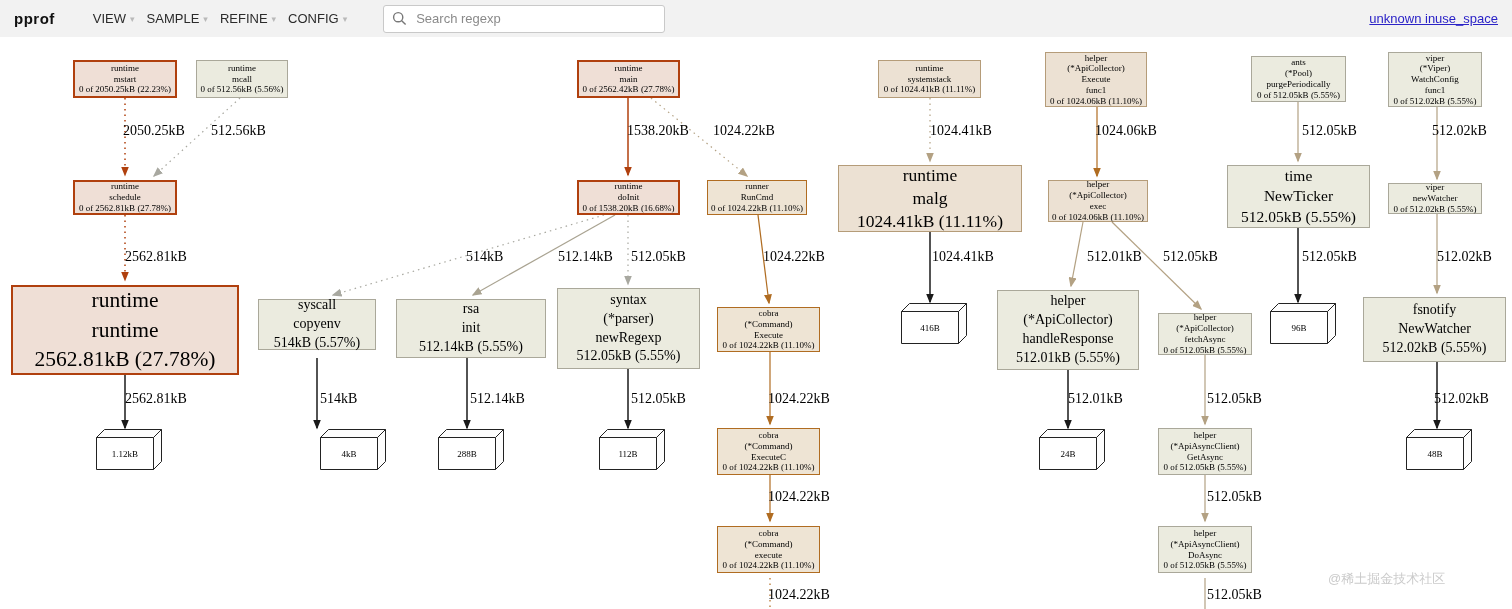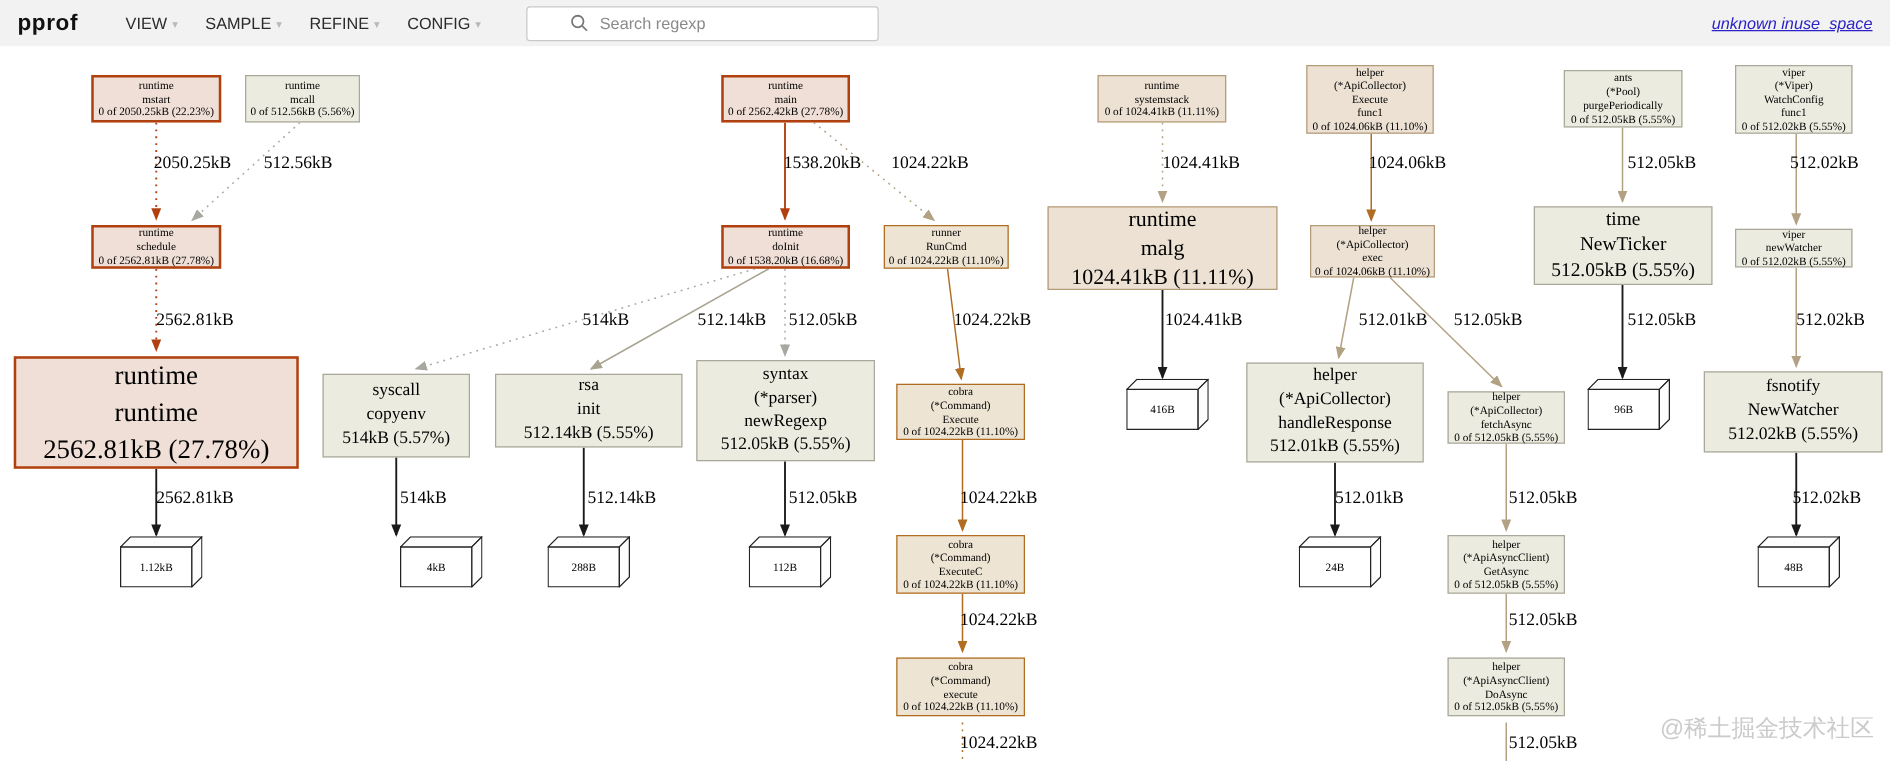--- a/index.html
+++ b/index.html
@@ -1,49 +1,49 @@
 <!DOCTYPE html>
 <html><head>
 <meta charset="utf-8">
 <style>
   html,body{margin:0;padding:0;background:#fff;}
   #page{position:relative;width:1512px;height:609px;overflow:hidden;background:#fff;
         font-family:"Liberation Sans",sans-serif;}
   
   .toolbar{position:absolute;left:0;top:0;width:1512px;height:37px;background:#f2f2f2;
            display:flex;align-items:center;z-index:5;}
-  .logo{font-weight:bold;font-size:18px;color:#111;margin-left:14px;letter-spacing:0.5px;}
-  .menus{display:flex;align-items:center;margin-left:38px;gap:22px;}
+  .logo{font-weight:bold;font-size:15px;color:#111;margin-left:14px;letter-spacing:0.5px;}
+  .menus{display:flex;align-items:center;margin-left:38px;gap:12px;}
   .menu{display:flex;align-items:center;gap:4px;font-size:13px;color:#2b2b2b;cursor:pointer;}
   .chev{color:#b9b9b9;font-size:9px;}
   .search{display:flex;align-items:center;margin-left:36px;width:272px;height:26px;background:#fff;
-          border:1px solid #c9c9c9;border-radius:3px;padding-left:8px;justify-content:flex-end;}
+          border:1px solid #c9c9c9;border-radius:3px;padding-left:8px;}
   .search svg{flex:0 0 auto;}
   .search input{border:none;outline:none;font-size:13px;margin-left:7px;width:220px;
                 font-family:"Liberation Sans",sans-serif;color:#333;background:transparent;}
   .search input::placeholder{color:#8a8a8a;}
-  .profile{margin-left:auto;margin-right:14px;font-size:13px;color:#2b23c7;text-decoration:underline;cursor:pointer;font-style:italic;}
+  .profile{margin-left:auto;margin-right:14px;font-size:13px;color:#2b23c7;text-decoration:underline;cursor:pointer;}
   
   .canvas{position:absolute;left:0;top:0;width:1512px;height:609px;background:#fff;}
   #edges{position:absolute;left:0;top:0;}
   .node{position:absolute;box-sizing:border-box;display:flex;flex-direction:column;align-items:center;
         justify-content:center;text-align:center;font-family:"Liberation Serif",serif;color:#000;cursor:pointer;}
   .hot {background:#efdfd6;border:2px solid #b0400e;}
   .warm{background:#eee4d4;border:1.5px solid #b06c21;}
   .tan {background:#ece1d3;border:1px solid #b59c79;}
   .gray{background:#ebebdf;border:1px solid #aaa89a;}
   .s1{font-size:9px;line-height:1.2;}
   .s2{font-size:14px;line-height:1.35;}
   .s3{font-size:15.5px;line-height:1.3;}
   .s4{font-size:17.5px;line-height:1.3;}
   .s5{font-size:21.5px;line-height:1.35;}
   .nl{white-space:nowrap;}
   .elabel{position:absolute;font-family:Liberation Serif, serif;font-size:14px;color:#000;white-space:nowrap;}
   .box3d{position:absolute;cursor:pointer;}
-  .watermark{position:absolute;left:1328px;top:570px;font-size:19px;color:#cbcbcb;
+  .watermark{position:absolute;left:1328px;top:570px;font-size:13px;color:#cbcbcb;
              font-family:"Liberation Sans",sans-serif;}
 </style>
 </head>
 <body>
 
 <div id="page">
   <div class="canvas">
     <svg id="edges" width="1512" height="609">
         <defs>
           <marker id="m-hot" markerWidth="10" markerHeight="8" refX="8.5" refY="4" orient="auto" markerUnits="userSpaceOnUse">
@@ -206,21 +206,21 @@
         <div class="node gray s1" style="left: 1388px; top: 183px; width: 94px; height: 31px;">
           <div class="nl">viper</div>
           <div class="nl">newWatcher</div>
           <div class="nl">0 of 512.02kB (5.55%)</div>
         </div>
         <div class="node hot s5" style="left: 11px; top: 285px; width: 228px; height: 90px;">
           <div class="nl">runtime</div>
           <div class="nl">runtime</div>
           <div class="nl">2562.81kB (27.78%)</div>
         </div>
-        <div class="node gray s2" style="left: 258px; top: 299px; width: 118px; height: 67px;">
+        <div class="node gray s2" style="left: 258px; top: 299px; width: 118px; height: 51px;">
           <div class="nl">syscall</div>
           <div class="nl">copyenv</div>
           <div class="nl">514kB (5.57%)</div>
         </div>
         <div class="node gray s2" style="left: 396px; top: 299px; width: 150px; height: 59px;">
           <div class="nl">rsa</div>
           <div class="nl">init</div>
           <div class="nl">512.14kB (5.55%)</div>
         </div>
         <div class="node gray s2" style="left: 557px; top: 288px; width: 143px; height: 81px;">

